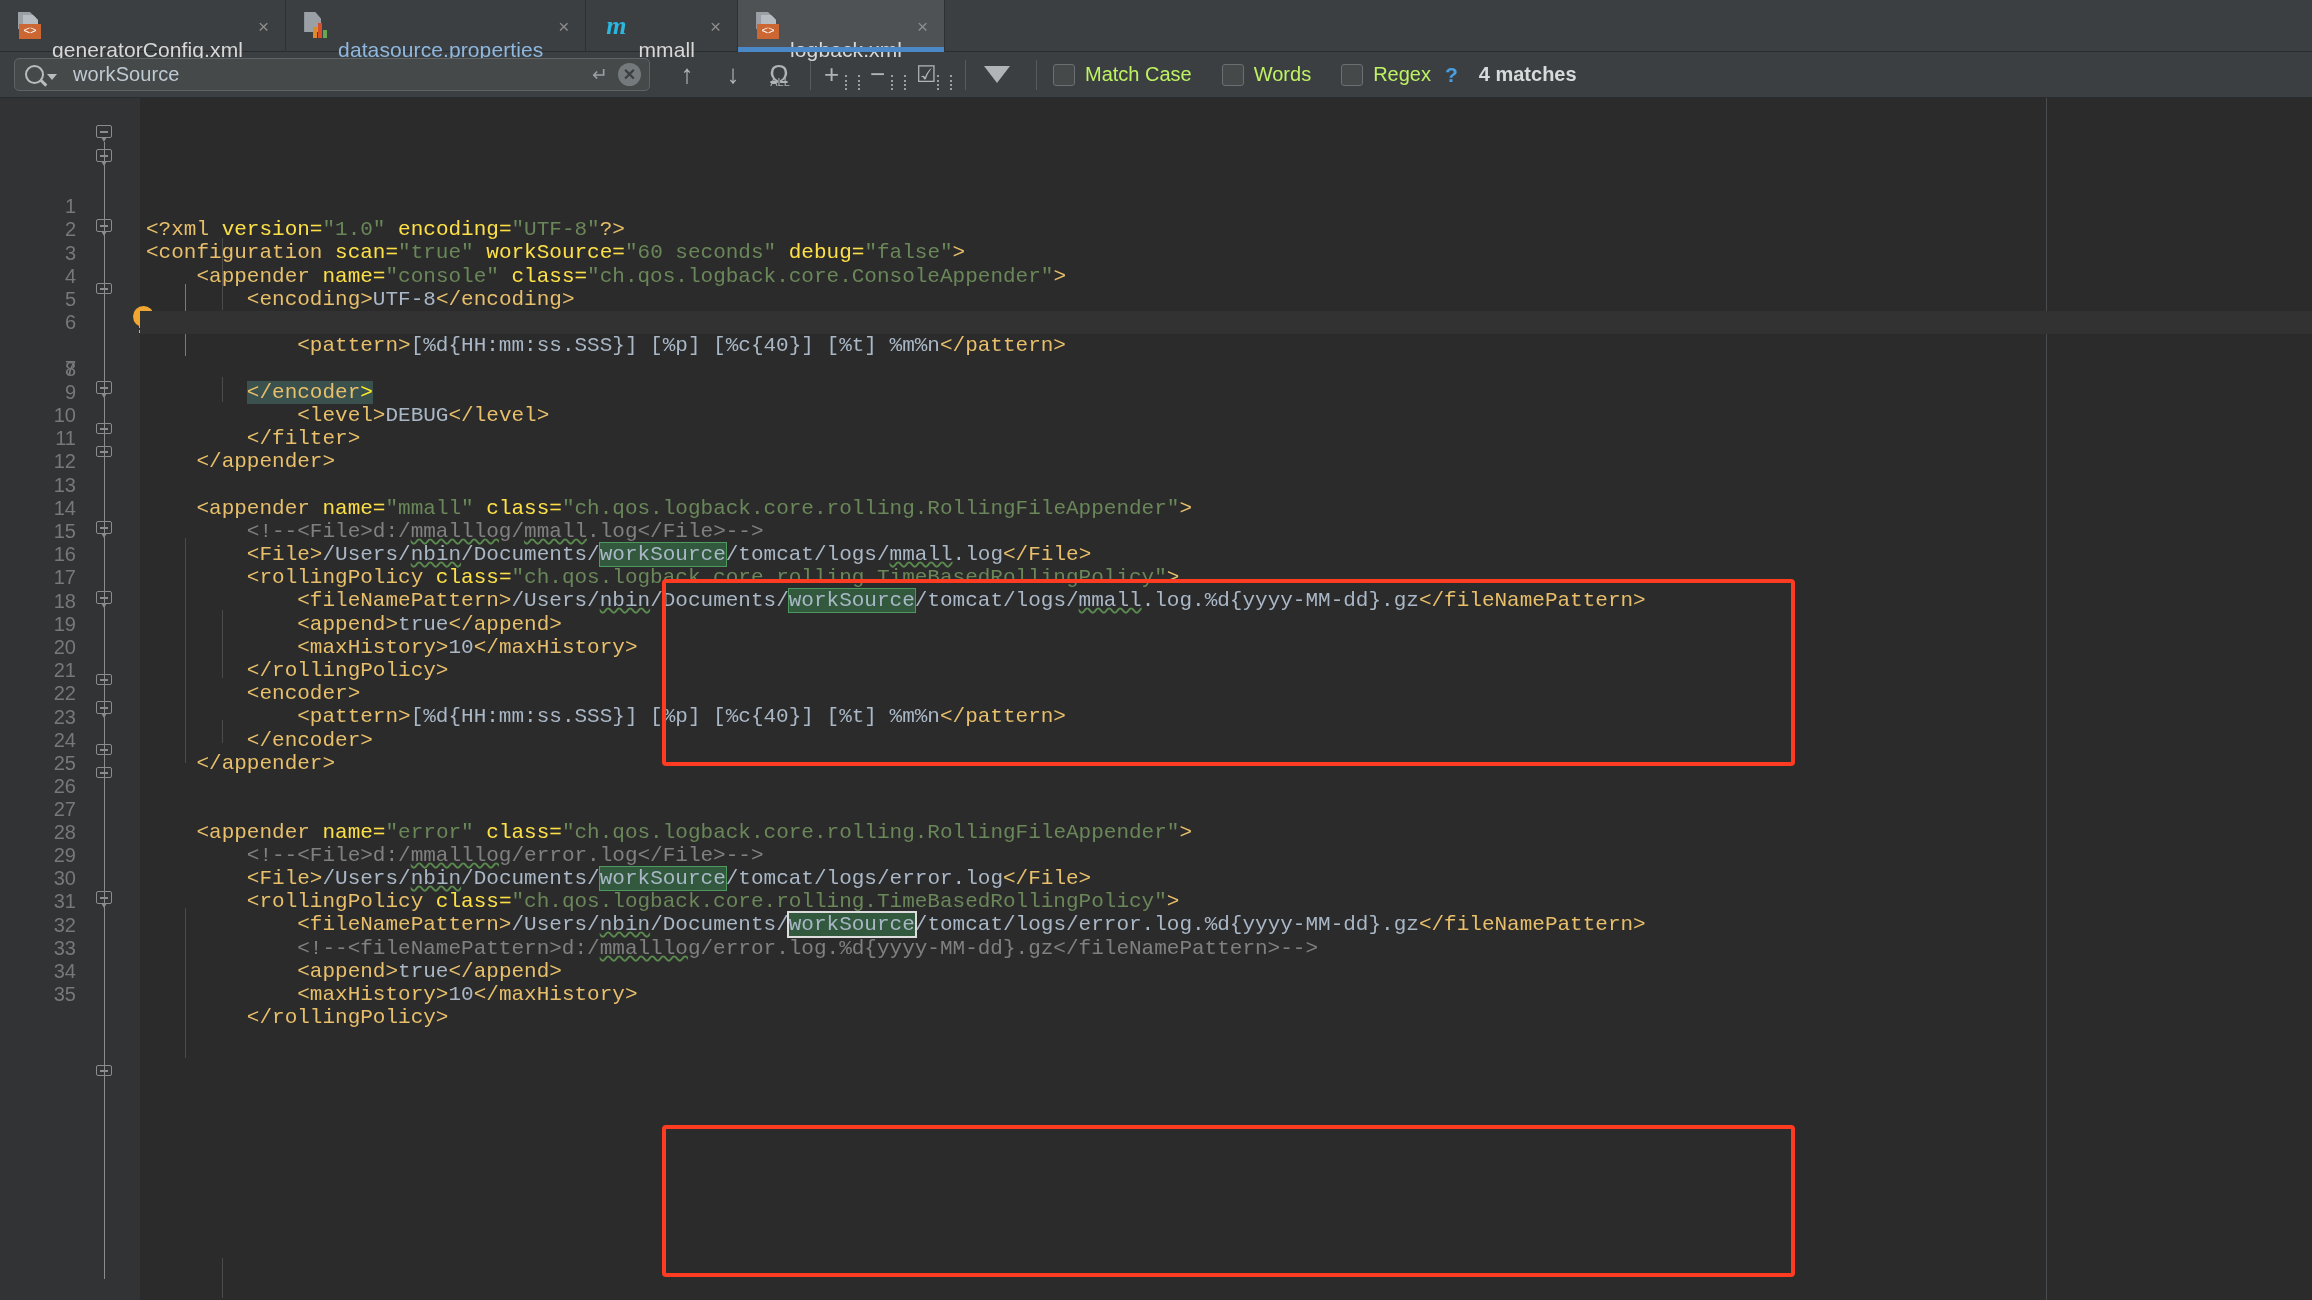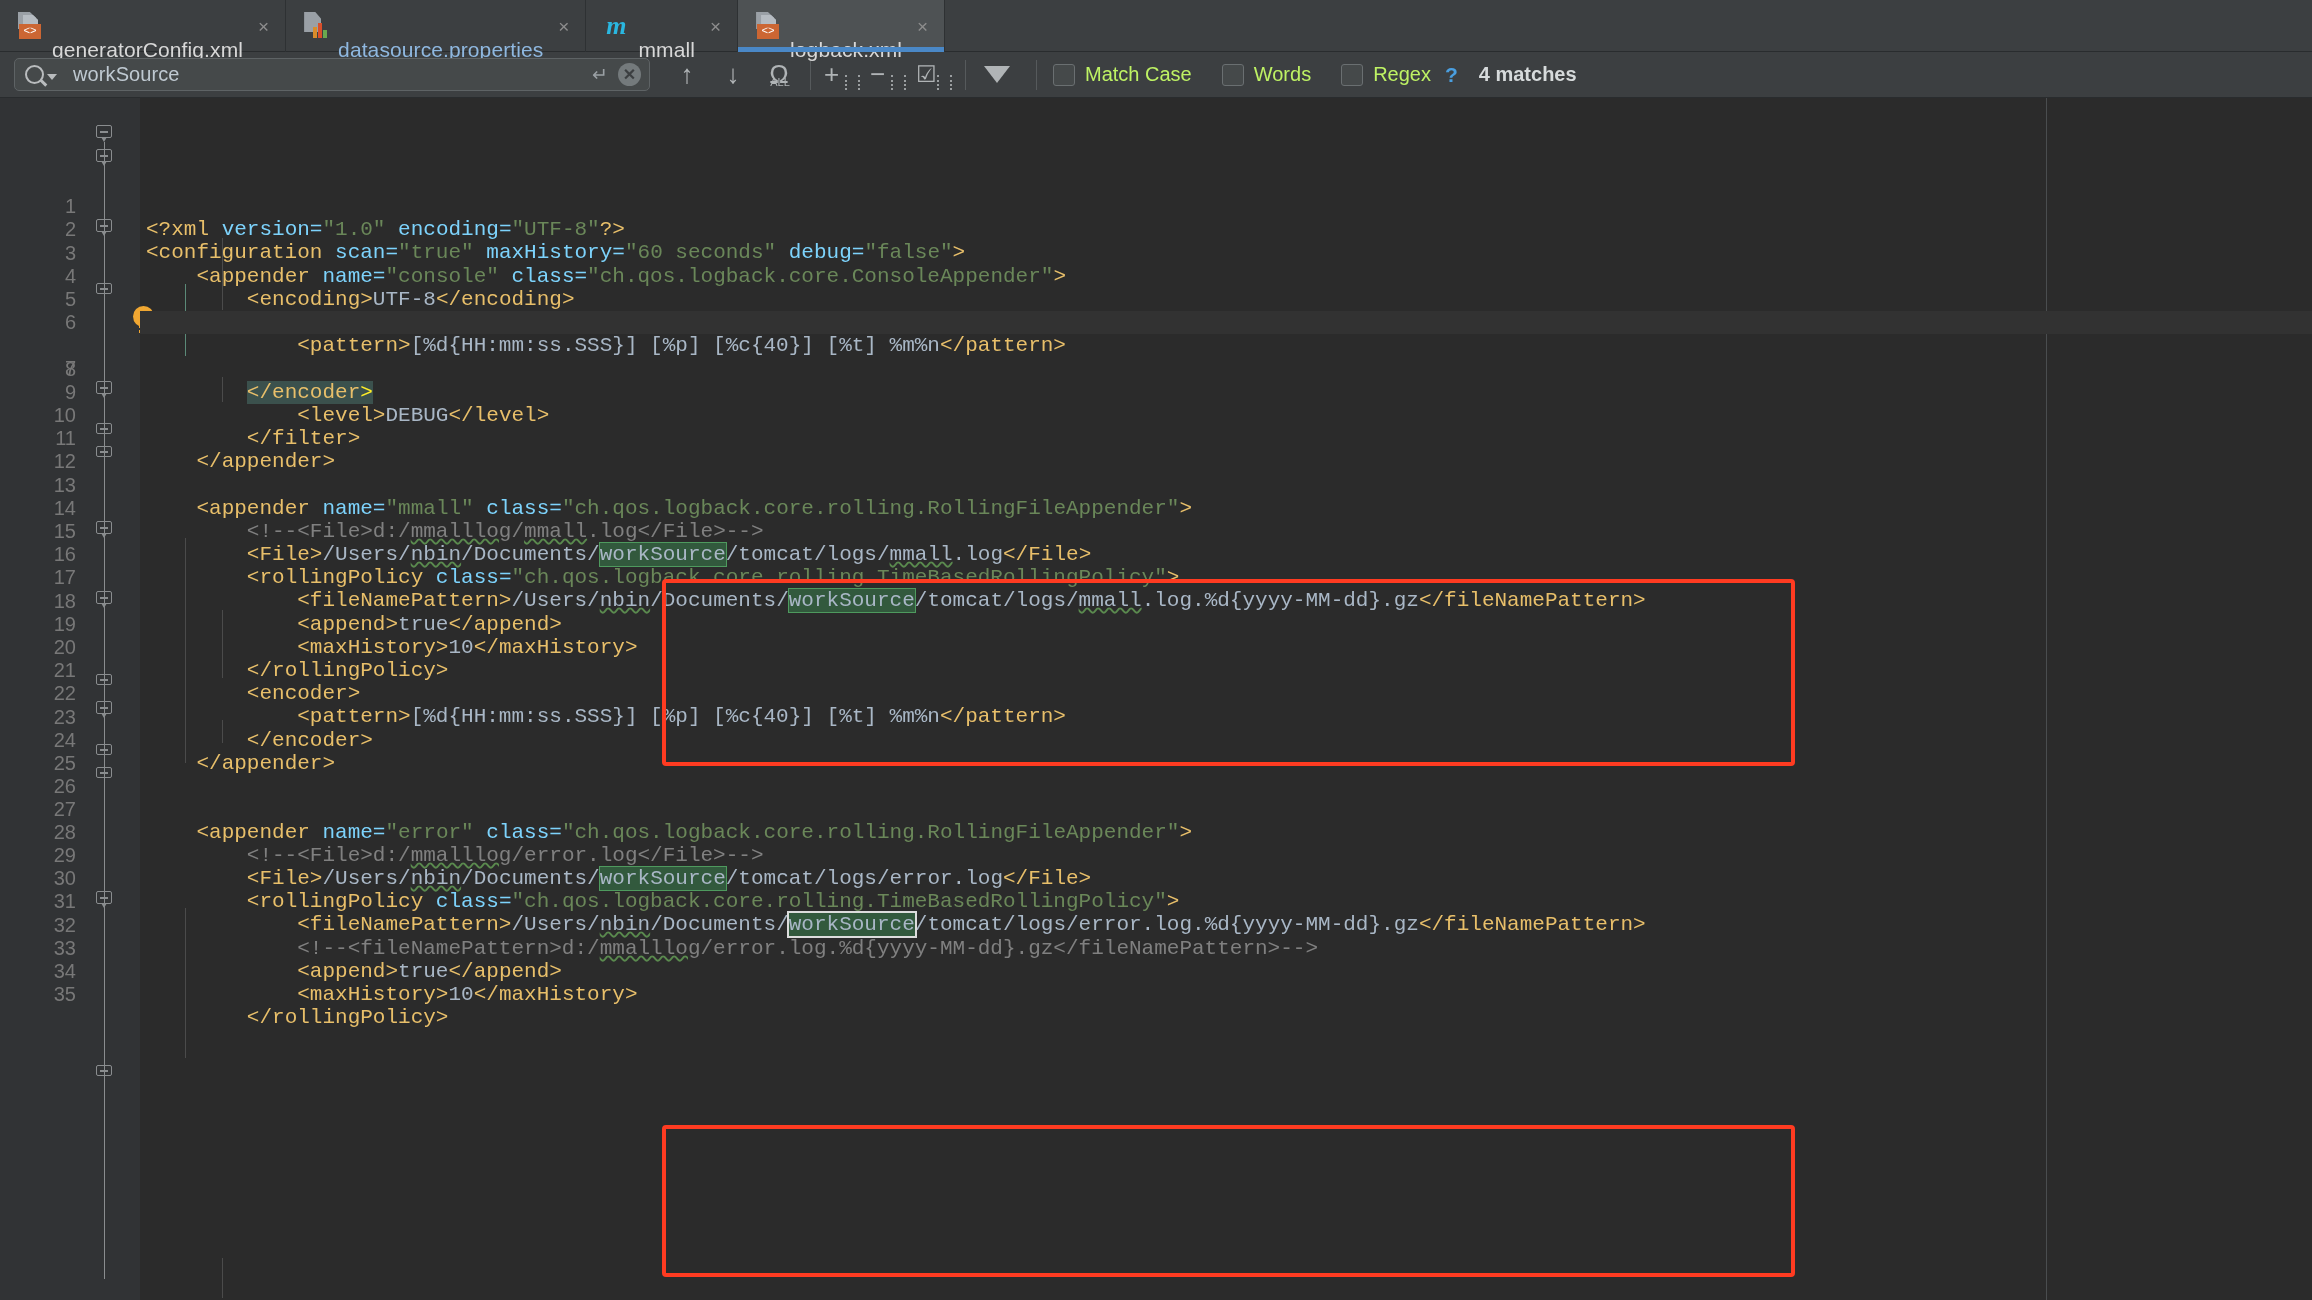--- a/index.html
+++ b/index.html
@@ -230,21 +230,21 @@
     font-family: "Liberation Sans", sans-serif;
     font-size: 20px;
   }
   .code {
     position: absolute; left: 140px;
     padding-left: 6px;
   }
 
   
   .tag   { color: #e8bf6a; }
-  .attr  { color: #7dd3fc; }
+  .attr  { color: #fde047; }
   .val   { color: #6a8759; }
   .txt   { color: #a9b7c6; }
   .cmt   { color: #808080; }
   .hl-tag { background: #3b514d; }
   .kwarrow { color: #ffef28; }
 
   .match {
     background: #32593d;
     outline: 1px solid #4e9a5e;
   }
@@ -536,21 +536,21 @@
       <span class="base2"></span>
   </div>
 
   <div class="line" style="top:74px;">
     <span class="lno">1</span>
     <span class="code"><span class="tag">&lt;?xml </span><span class="attr">version=</span><span class="val">"1.0"</span><span class="attr"> encoding=</span><span class="val">"UTF-8"</span><span class="tag">?&gt;</span></span>
   </div>
 
   <div class="line" style="top:97px;">
     <span class="lno">2</span>
-    <span class="code"><span class="tag">&lt;configuration</span><span class="attr"> scan=</span><span class="val">"true"</span><span class="attr"> maxHistory=</span><span class="val">"60 seconds"</span><span class="attr"> debug=</span><span class="val">"false"</span><span class="tag">&gt;</span></span>
+    <span class="code"><span class="tag">&lt;configuration</span><span class="attr"> scan=</span><span class="val">"true"</span><span class="attr"> workSource=</span><span class="val">"60 seconds"</span><span class="attr"> debug=</span><span class="val">"false"</span><span class="tag">&gt;</span></span>
   </div>
 
   <div class="line" style="top:121px;">
     <span class="lno">3</span>
     <span class="code">    <span class="tag">&lt;appender</span><span class="attr"> name=</span><span class="val">"console"</span><span class="attr"> class=</span><span class="val">"ch.qos.logback.core.ConsoleAppender"</span><span class="tag">&gt;</span></span>
   </div>
 
   <div class="line" style="top:144px;">
     <span class="lno">4</span>
     <span class="code">        <span class="tag">&lt;encoding&gt;</span><span class="txt">UTF-8</span><span class="tag">&lt;/encoding&gt;</span></span>

